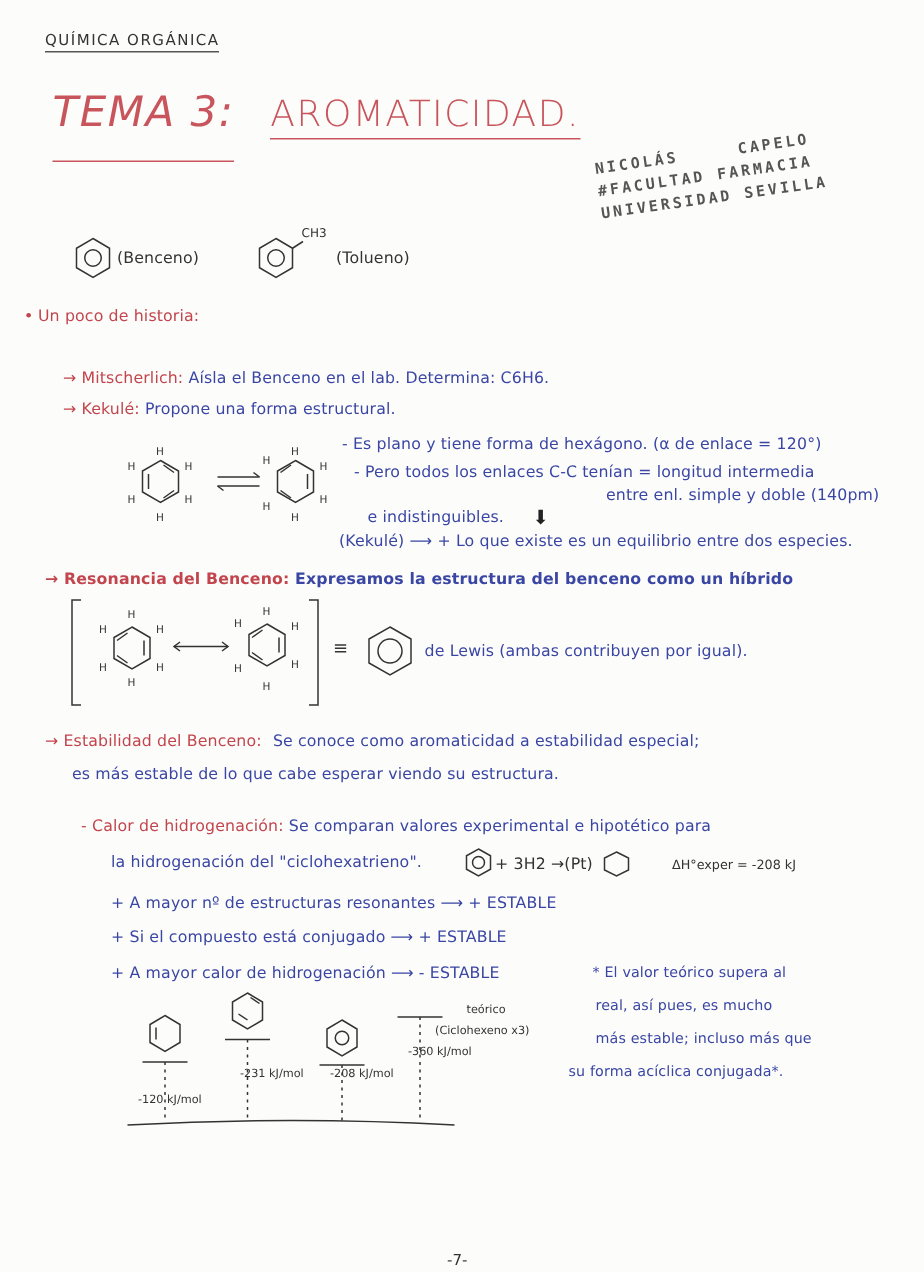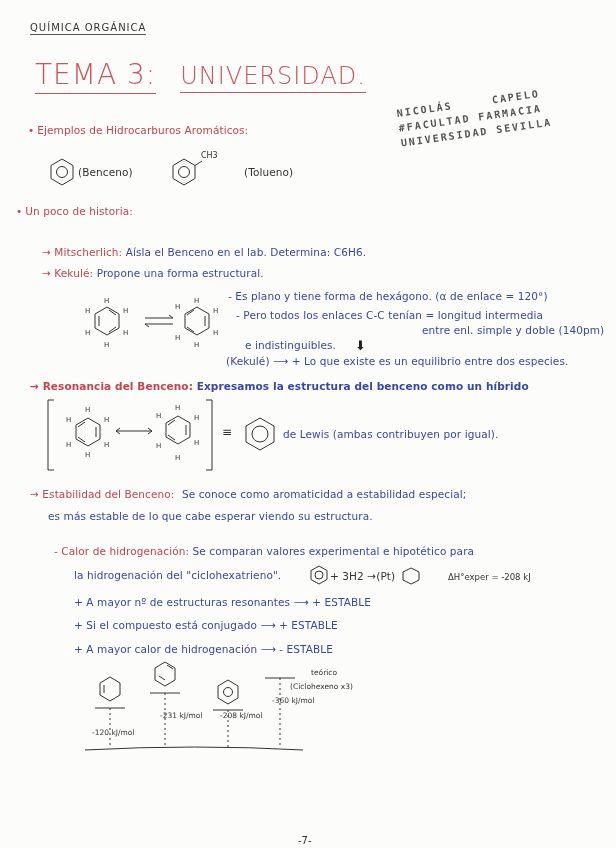--- a/index.html
+++ b/index.html
@@ -9,60 +9,59 @@
     font-family: "DejaVu Sans", sans-serif;
     position: relative;
   }
   .page { position: absolute; inset: 0; background: #fcfcfb; }
   .abs { position: absolute; white-space: nowrap; }
   .red { color: #c2454d; }
   .blue { color: #3a46a3; }
   .hand { font-family: "DejaVu Sans", sans-serif; font-size: 10.5px; letter-spacing: 0.1px; }
   .subject { left: 30px; top: 22px; font-size: 10px; color: #333; letter-spacing: 1px; border-bottom: 1px solid #555; padding-bottom: 1px; }
   .title { left: 35px; top: 58px; font-size: 28px; color: #c9555c; letter-spacing: 1px; font-weight: 300; }
-  .title .t1 { border-bottom: 1.5px solid #c9555c; padding-bottom: 2px; margin-right: 14px; }
+  .title .t1 { border-bottom: 1.5px solid #c9555c; padding-bottom: 16px; margin-right: 14px; font-style: italic; }
   .title .t2 { border-bottom: 1.5px solid #c9555c; padding-bottom: 2px; font-size: 24px; }
   .stamp { font-family: "DejaVu Sans Mono", monospace; font-size: 10px; font-weight: bold; color: #555; letter-spacing: 2px; transform: rotate(-8deg); transform-origin: left top; }
   .bullet-dot::before { content: "•"; margin-right: 3px; }
   svg { position: absolute; overflow: visible; }
   .footer { left: 298px; top: 835px; font-size: 10px; color: #333; }
   .energy-label { font-size: 7.5px; color: #333; }
 </style>
 </head>
 <body>
 
 <div class="page">
 
   <div class="abs subject">QUÍMICA ORGÁNICA</div>
   <div class="abs title">
     <span class="t1">TEMA 3:</span>
-    <span class="t2">UNIVERSIDAD.</span>
+    <span class="t2">AROMATICIDAD.</span>
   </div>
 
   <div class="abs stamp" style="left:396px; top:108px;">
     <div><span>NICOLÁS</span><span style="margin-left:40px">CAPELO</span></div>
     <div style="margin-top:4px">#FACULTAD FARMACIA</div>
     <div style="margin-top:4px">UNIVERSIDAD SEVILLA</div>
   </div>
 
-  <div class="abs hand red bullet-dot" style="left:28px; top:124px;">Ejemplos de Hidrocarburos Aromáticos:</div>
 
   <svg style="left:50px; top:158px;" width="24" height="28">
     <polygon points="12,1 23,7.5 23,20.5 12,27 1,20.5 1,7.5" fill="none" stroke="#333" stroke-width="1"></polygon>
     <circle cx="12" cy="14" r="5.5" fill="none" stroke="#333" stroke-width="1"></circle>
   </svg>
   <div class="abs hand" style="left:78px; top:166px; color:#333;">(Benceno)</div>
 
   <svg style="left:172px; top:158px;" width="30" height="28">
     <polygon points="12,1 23,7.5 23,20.5 12,27 1,20.5 1,7.5" fill="none" stroke="#333" stroke-width="1"></polygon>
     <circle cx="12" cy="14" r="5.5" fill="none" stroke="#333" stroke-width="1"></circle>
     <line x1="23" y1="7.5" x2="30" y2="3" stroke="#333" stroke-width="1"></line>
   </svg>
   <div class="abs" style="left:201px; top:151px; font-size:8px; color:#333;">CH3</div>
-  <div class="abs hand" style="left:244px; top:166px; color:#333;text-align:center;">(Tolueno)</div>
+  <div class="abs hand" style="left:224px; top:166px; color:#333;text-align:center;">(Tolueno)</div>
 
   <div class="abs hand red bullet-dot" style="left:16px; top:205px;">Un poco de historia:</div>
 
   <div class="abs hand" style="left:42px; top:246px;">
     <span class="red">→ </span><span class="red">Mitscherlich:</span>
     <span class="blue">Aísla el Benceno en el lab. Determina: C6H6.</span>
   </div>
   <div class="abs hand" style="left:42px; top:267px;">
     <span class="red">→ </span><span class="red">Kekulé:</span>
     <span class="blue">Propone una forma estructural.</span>
@@ -94,21 +93,21 @@
         <text x="128" y="18">H</text>
         <text x="128" y="40">H</text>
       <text x="109" y="52">H</text>
         <text x="90" y="45">H</text>
         <text x="90" y="14">H</text>
     </g>
   </svg>
 
   <div class="abs hand blue" style="left:228px; top:290px;">- Es plano y tiene forma de hexágono. (α de enlace = 120°)</div>
   <div class="abs hand blue" style="left:236px; top:309px;">- Pero todos los enlaces C-C tenían = longitud intermedia</div>
-  <div class="abs hand blue" style="left:422px; top:324px;">entre enl. simple y doble (140pm)</div>
+  <div class="abs hand blue" style="left:404px; top:324px;">entre enl. simple y doble (140pm)</div>
   <div class="abs hand blue" style="left:245px; top:339px;">e indistinguibles.</div>
   <div class="abs" style="left:355px; top:338px; font-size:13px; color:#222;">⬇</div>
   <div class="abs hand blue" style="left:226px; top:355px;">(Kekulé) ⟶ + Lo que existe es un equilibrio entre dos especies.</div>
 
   <div class="abs hand" style="left:30px; top:380px;font-weight:bold;">
     <span class="red">→ </span><span class="red">Resonancia del Benceno:</span>
     <span class="blue">Expresamos la estructura del benceno como un híbrido</span>
   </div>
   <div class="abs hand blue" style="left:283px; top:428px;">de Lewis (ambas contribuyen por igual).</div>
 
@@ -166,20 +165,26 @@
   <div class="abs hand" style="left:330px; top:570px; color:#333;">+ 3H2 →(Pt)</div>
   <svg style="left:402px; top:567px;" width="18" height="18">
     <polygon points="9,1 17,5 17,13 9,17 1,13 1,5" fill="none" stroke="#333" stroke-width="1"></polygon>
   </svg>
   <div class="abs" style="left:448px; top:572px; font-size:8.5px; color:#333;">ΔH°exper = -208 kJ</div>
 
   <div class="abs hand blue" style="left:74px; top:596px;">+ A mayor nº de estructuras resonantes ⟶ + ESTABLE</div>
   <div class="abs hand blue" style="left:74px; top:619px;">+ Si el compuesto está conjugado ⟶ + ESTABLE</div>
   <div class="abs hand blue" style="left:74px; top:643px;">+ A mayor calor de hidrogenación ⟶ - ESTABLE</div>
 
+  <div class="abs hand blue" style="left:395px; top:638px; font-size:9.5px; line-height:22px;">
+    <div>* El valor teórico supera al</div>
+    <div style="padding-left:2px">real, así pues, es mucho</div>
+    <div style="padding-left:2px">más estable; incluso más que</div>
+    <div style="margin-left:-16px">su forma acíclica conjugada*.</div>
+  </div>
 
   <svg style="left:85px; top:660px;" width="260" height="110">
     <g stroke="#333" stroke-width="1" fill="none">
 
       <polygon points="25,17 35,23 35,35 25,41 15,35 15,23"></polygon>
       <line x1="19" y1="25" x2="19" y2="33"></line>
       <line x1="10" y1="48" x2="40" y2="48"></line>
       <line x1="25" y1="48" x2="25" y2="88" stroke-dasharray="2,3"></line>
 
       <polygon points="80,2 90,8 90,20 80,26 70,20 70,8"></polygon>

